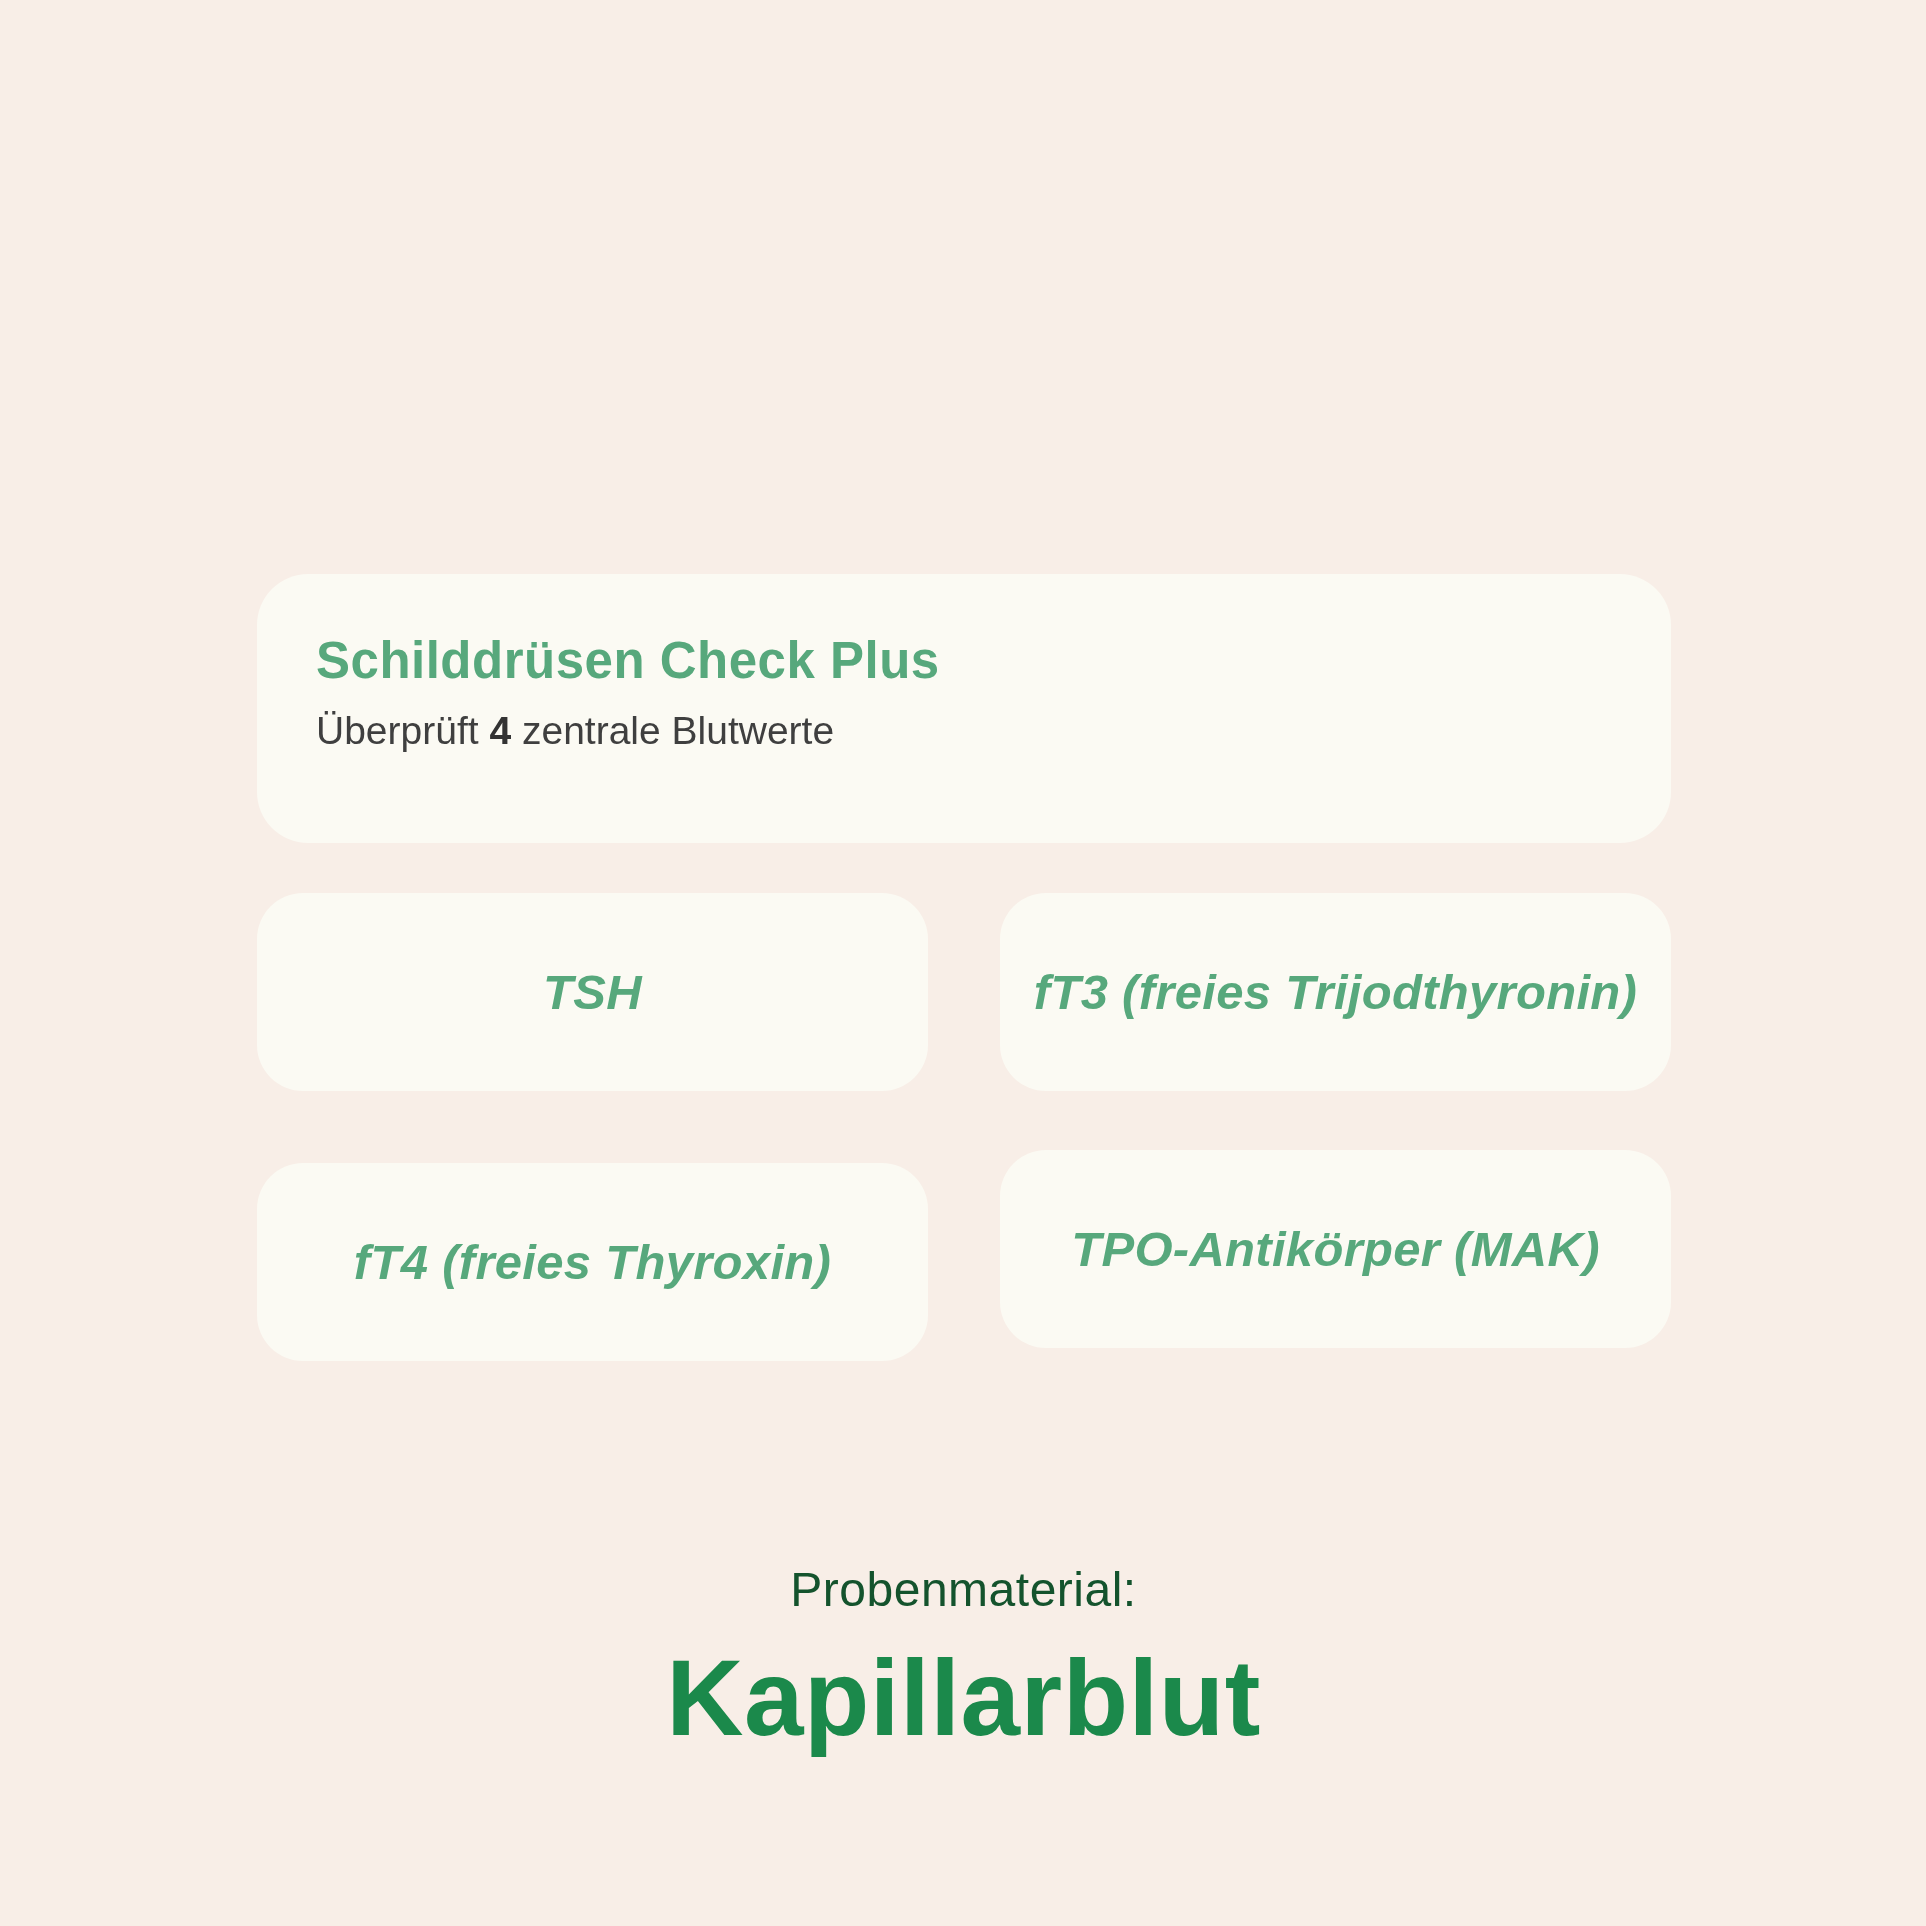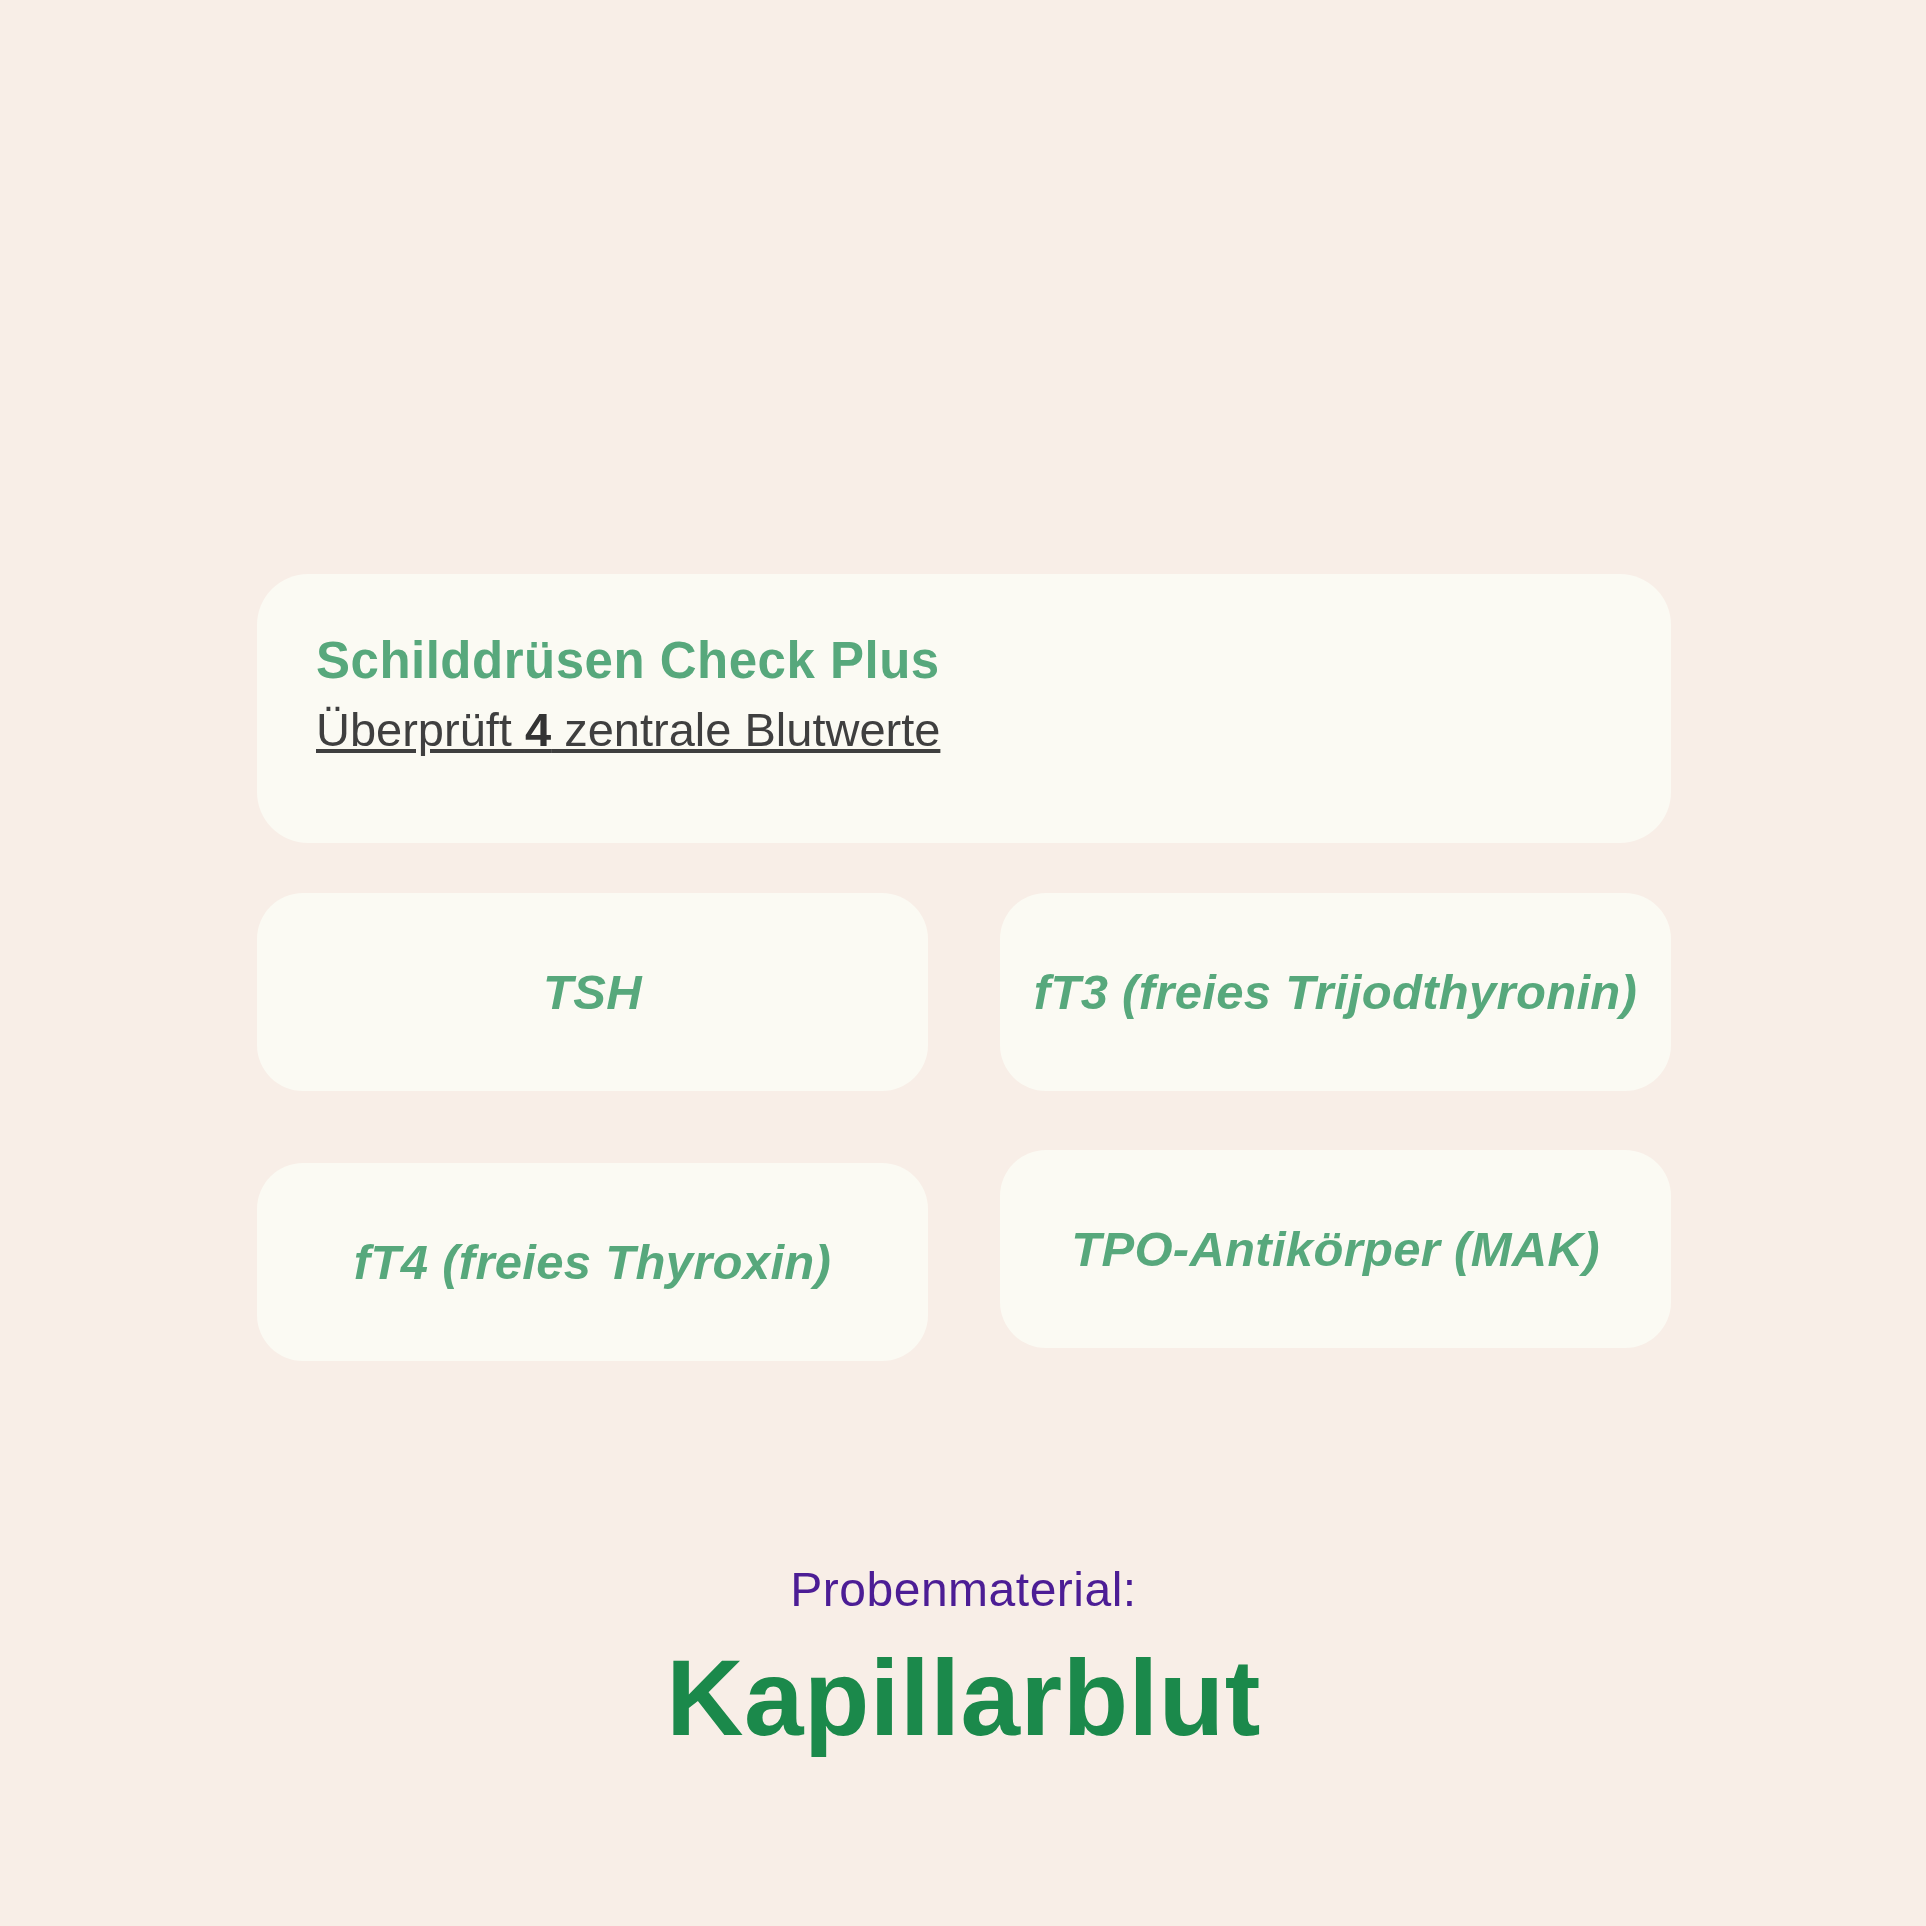--- a/index.html
+++ b/index.html
@@ -32,26 +32,25 @@
   }
   .header-title {
     margin: 0;
     font-size: 51px;
     line-height: 1.1;
     font-weight: 700;
     color: #57A87C;
     letter-spacing: 0.5px;
   }
   .header-subtitle {
-    margin: 14px 0 0 0;
-    font-size: 47px;
+    margin: 20px 0 0 0;
+    font-size: 39px;
     line-height: 1.15;
     font-weight: 400;
     color: #3F3F3F;
-    text-decoration: underline;
   }
   .header-subtitle b {
     font-weight: 700;
     color: #333333;
   }
   
   .vcard {
     position: absolute;
     background: #FBFAF3;
     border-radius: 46px;
@@ -77,21 +76,21 @@
   
   .footer-label {
     position: absolute;
     left: 0;
     top: 1562px;
     width: 100%;
     margin: 0;
     text-align: center;
     font-size: 48px;
     font-weight: 400;
-    color: #4c1d95;
+    color: #14532d;
     letter-spacing: 0.5px;
   }
   .footer-value {
     position: absolute;
     left: 0;
     top: 1636px;
     width: 100%;
     margin: 0;
     text-align: center;
     font-size: 107px;

